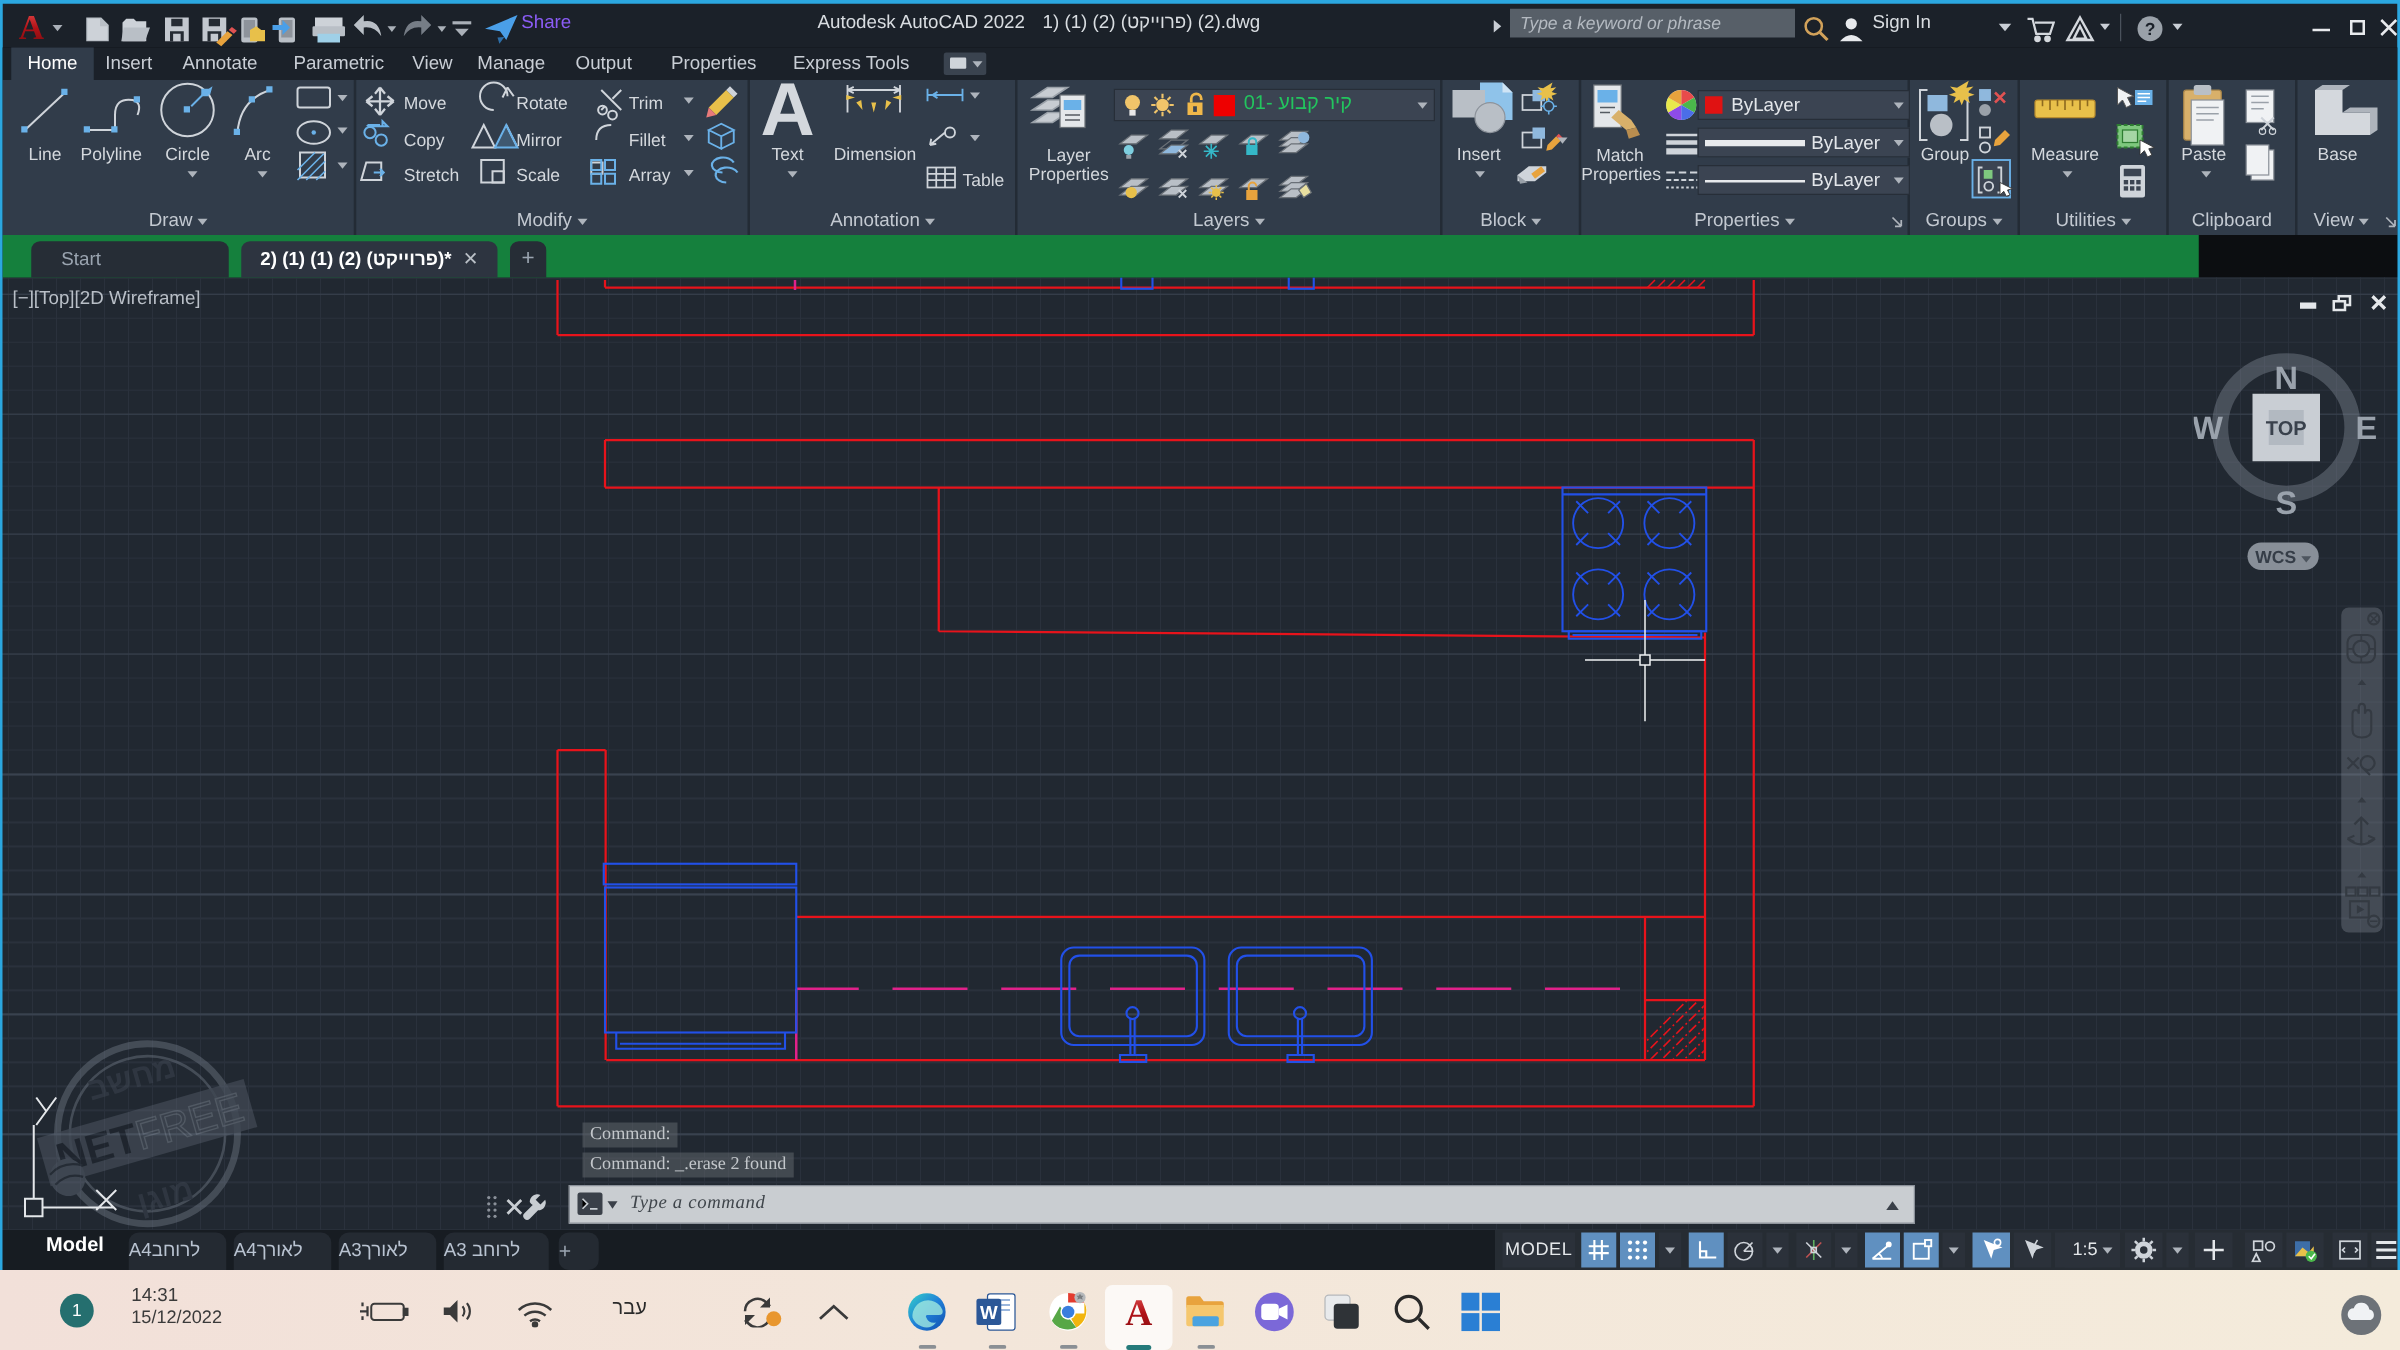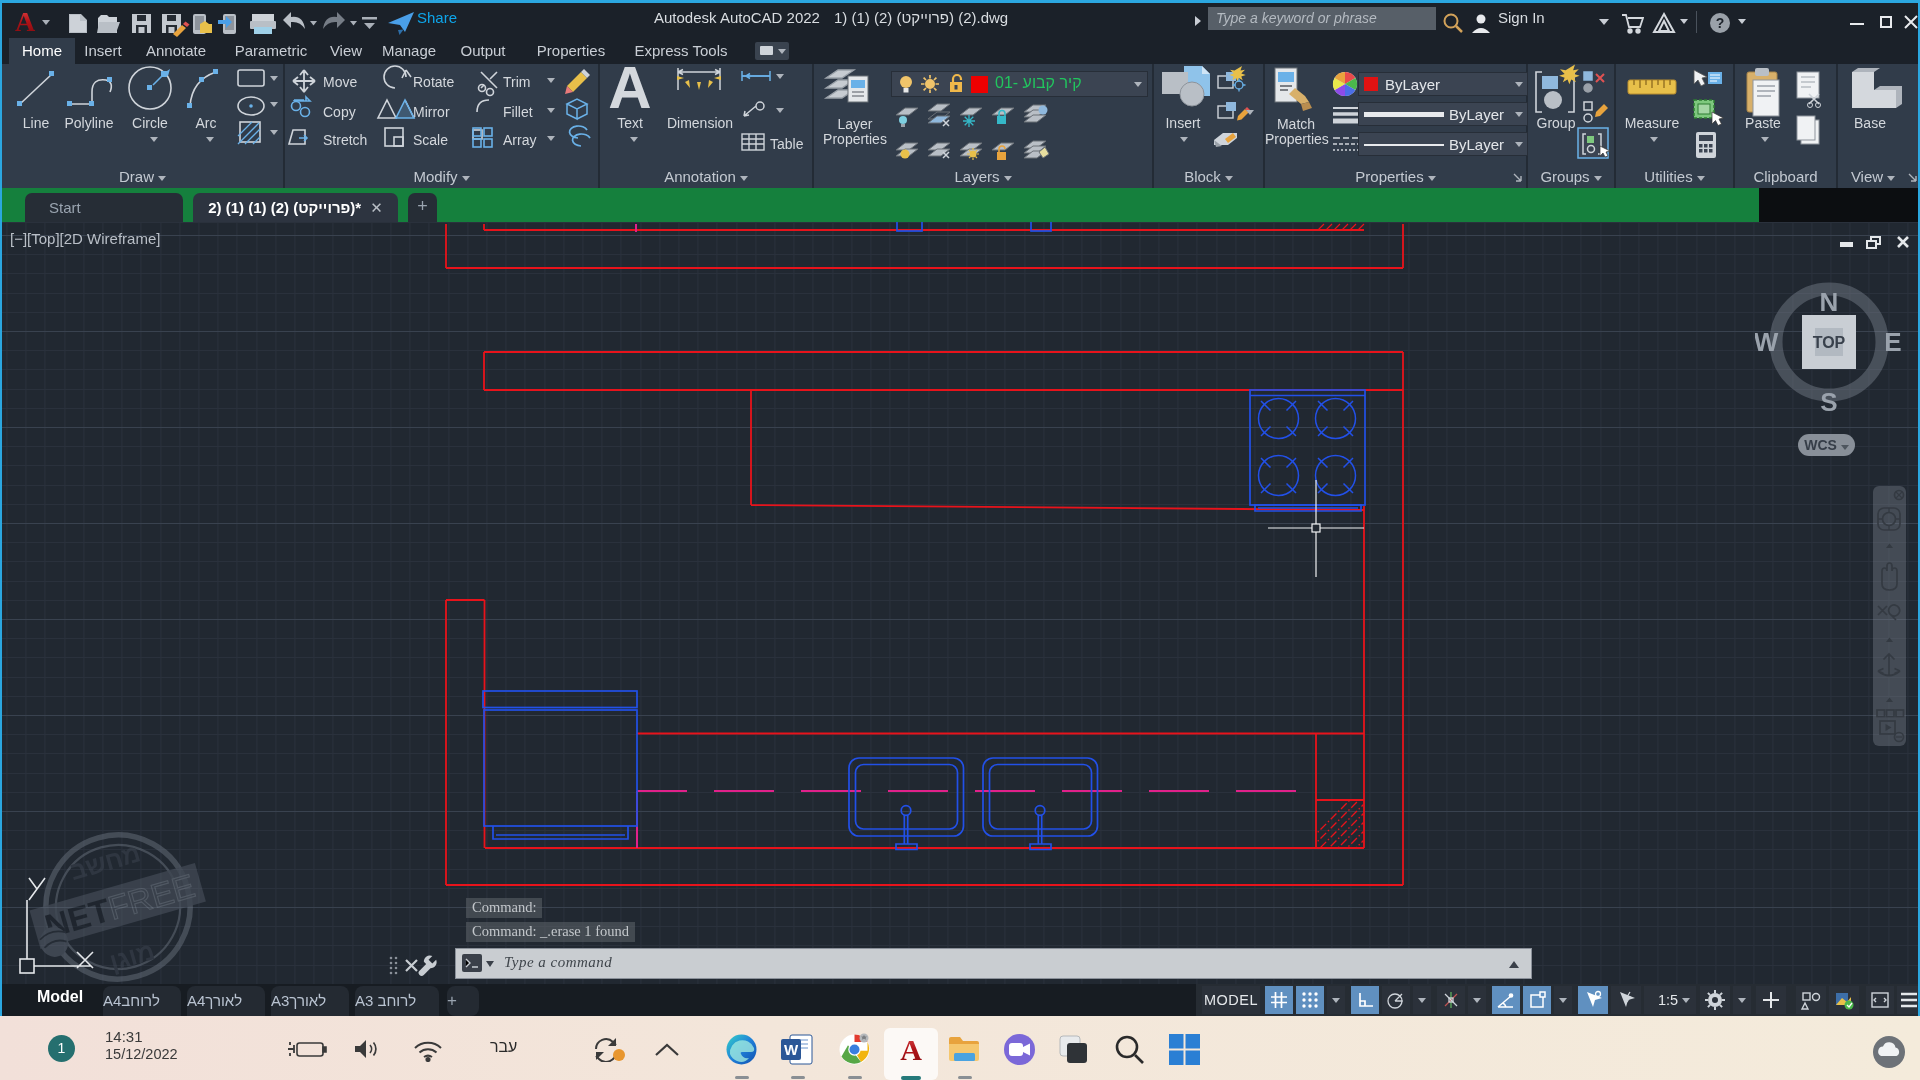--- a/index.html
+++ b/index.html
@@ -173,21 +173,21 @@
           <path d="M23 251 h6" stroke-width="1.2"></path>
  </svg>
 </div>
 
 <svg class="abs" style="left:15px;top:652px" width="110" height="115" viewBox="0 0 110 115" fill="none" stroke="#e4e7ea" stroke-width="1.6">
  <path d="M14 4 l8 11 m8 -11 l-16 22 M12 26 v66 M12 92 h64 M62 78 l16 16 m0 -16 l-16 16"></path>
  <rect x="5" y="85" width="14" height="14" fill="#212831"></rect>
 </svg>
 
 <div class="abs mono" style="left:466px;top:676px;background:rgba(95,100,106,0.55);color:#c3c7cb;font-size:14.5px;padding:1px 6px 2px 6px">Command:</div>
-<div class="abs mono" style="left:466px;top:700px;background:rgba(95,100,106,0.55);color:#c3c7cb;font-size:14.5px;padding:1px 6px 2px 6px">Command: _.erase 1 found</div>
+<div class="abs mono" style="left:466px;top:700px;background:rgba(95,100,106,0.55);color:#c3c7cb;font-size:14.5px;padding:1px 6px 2px 6px">Command: _.erase 2 found</div>
 
 <svg class="abs" style="left:388px;top:731px" width="68" height="26" viewBox="0 0 68 26">
  <g fill="#8a9099">
           <circle cx="3" cy="5" r="1.3"></circle>
           <circle cx="8" cy="5" r="1.3"></circle>
           <circle cx="3" cy="10" r="1.3"></circle>
           <circle cx="8" cy="10" r="1.3"></circle>
           <circle cx="3" cy="15" r="1.3"></circle>
           <circle cx="8" cy="15" r="1.3"></circle>
           <circle cx="3" cy="20" r="1.3"></circle>
@@ -259,21 +259,21 @@
  <path d="M296 15 l7 0 l-3.5 4.5 z" fill="#aab0b8"></path>
  <path d="M331 14 l-8 -8 v5 q-12 -2 -14 12 q5 -8 14 -7 v6 z" fill="#767d86"></path>
  <path d="M336 15 l7 0 l-3.5 4.5 z" fill="#aab0b8"></path>
  <g fill="#aab0b8">
           <rect x="348" y="11" width="15" height="2.5"></rect>
           <path d="M350 17 h11 l-5.5 6 z"></path>
         </g>
  <path d="M374 17 l26 -11 l-9 20 l-5 -7 z" fill="#4a9fe8"></path>
         <path d="M384 24 l1.5 5 l4 -5.5 z" fill="#2d6ea8"></path>
 </svg>
-<span class="tt" style="left:415px;color:#0ea5e9">Share</span>
+<span class="tt" style="left:415px;color:#8b5cf6">Share</span>
 <span class="tt" style="left:652px">Autodesk AutoCAD 2022</span>
 <span class="tt" style="left:832px">‎1) (1) (2) (פרוייקט) (2).dwg</span>
 <span class="abs" style="left:1193px;top:13px;width:0;height:0;border-top:5px solid transparent;border-bottom:5px solid transparent;border-left:6px solid #c9ced5"></span>
 <div class="abs" style="left:1206px;top:4px;width:228px;height:23px;background:#575f68;color:#b4bac1;font-size:14px;font-style:italic;line-height:23px;padding-left:8px">Type a keyword or phrase</div>
 <svg class="abs" style="left:1440px;top:9px" width="22" height="22" viewBox="0 0 22 22">
         <circle cx="9" cy="9" r="6.5" fill="none" stroke="#d2a25a" stroke-width="2"></circle>
         <path d="M14 14 l6 6" stroke="#d2a25a" stroke-width="2.5"></path>
       </svg>
 <svg class="abs" style="left:1468px;top:9px" width="22" height="22" viewBox="0 0 22 22">
         <circle cx="11" cy="7" r="4.5" fill="#e8eaed"></circle>

